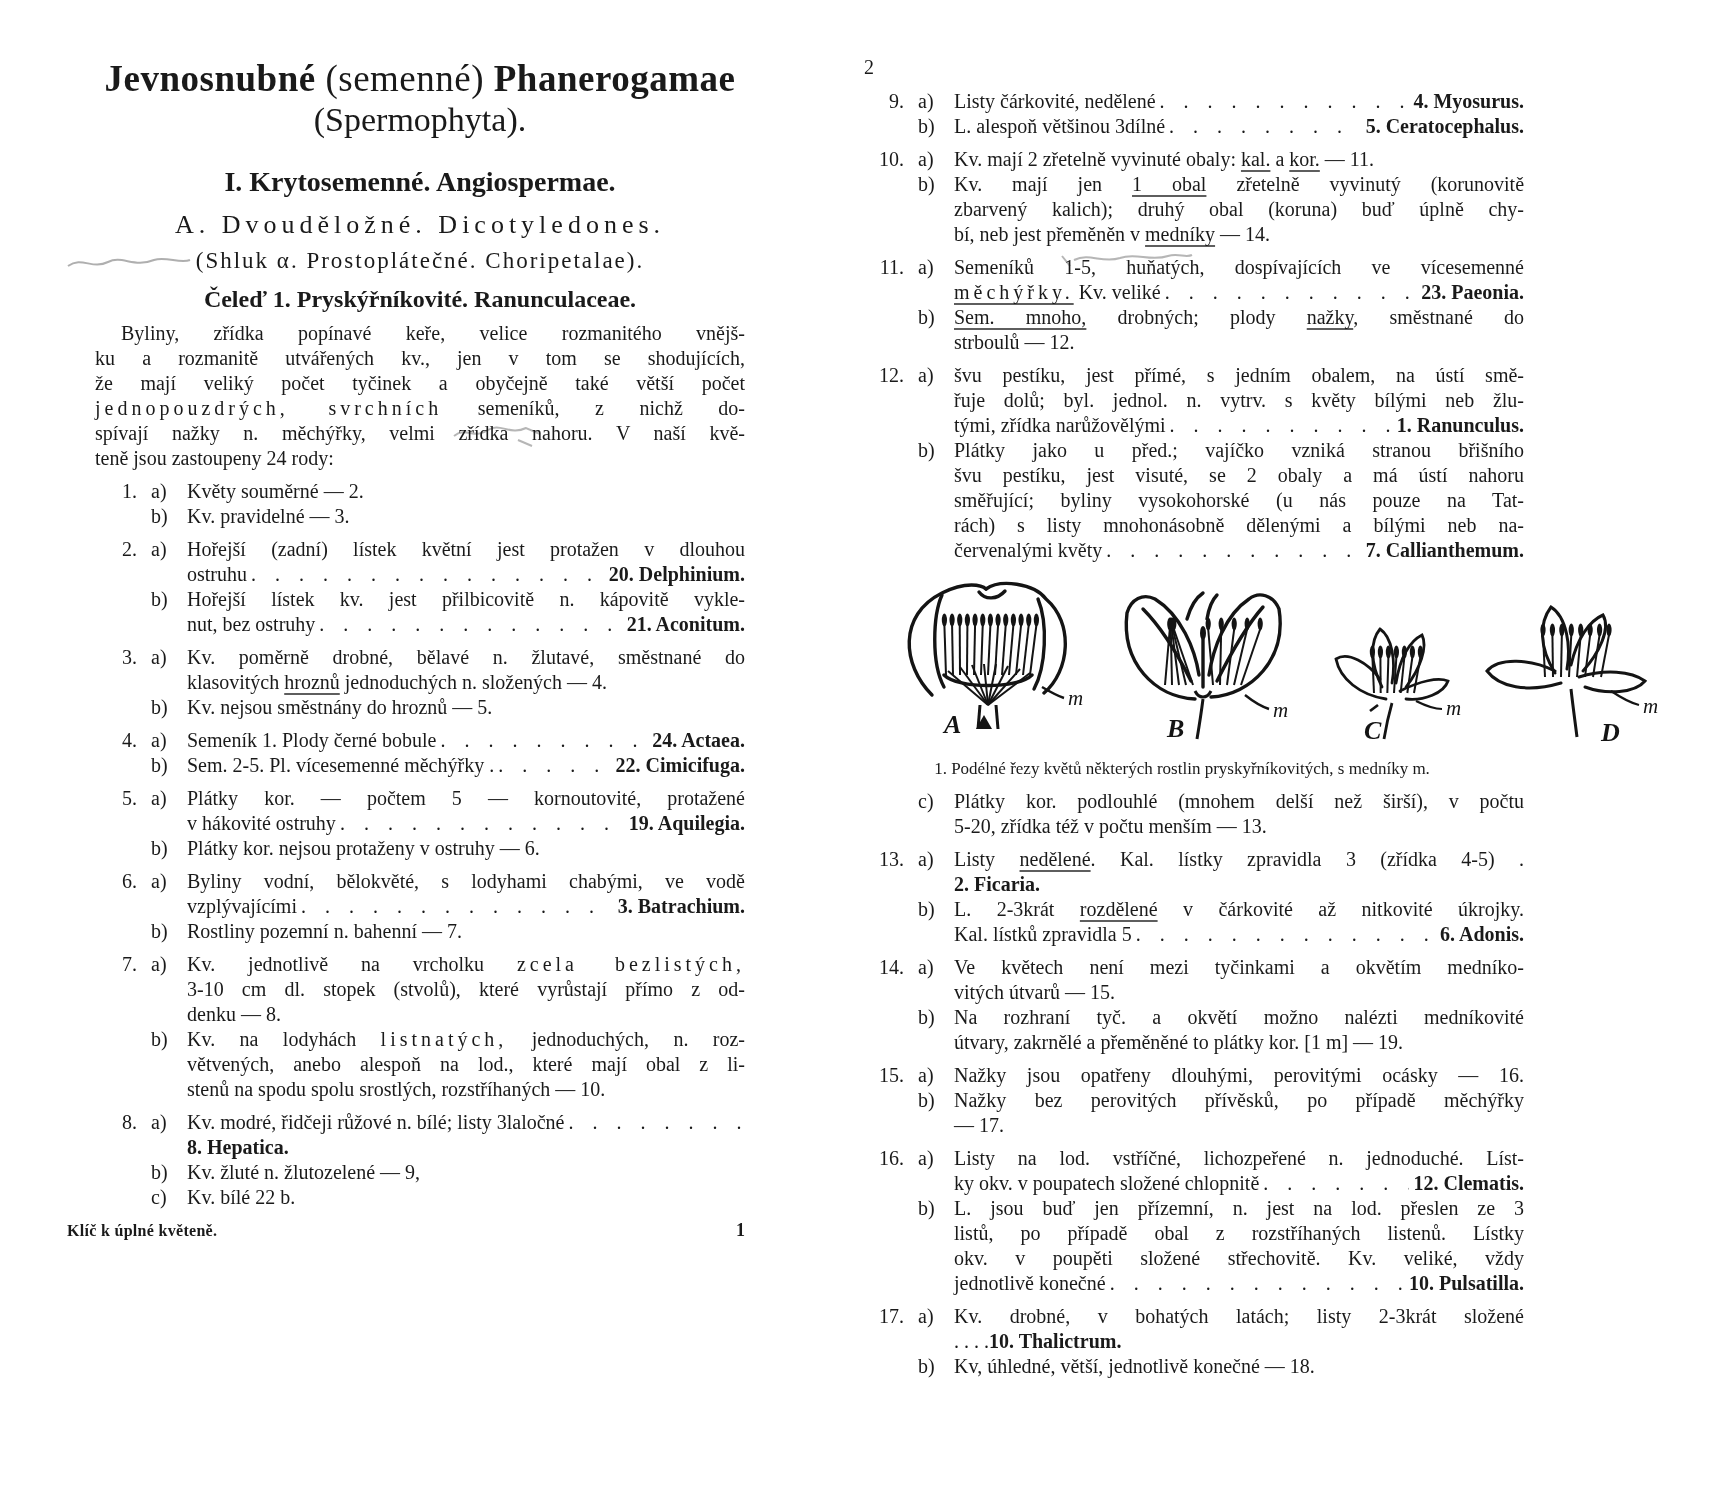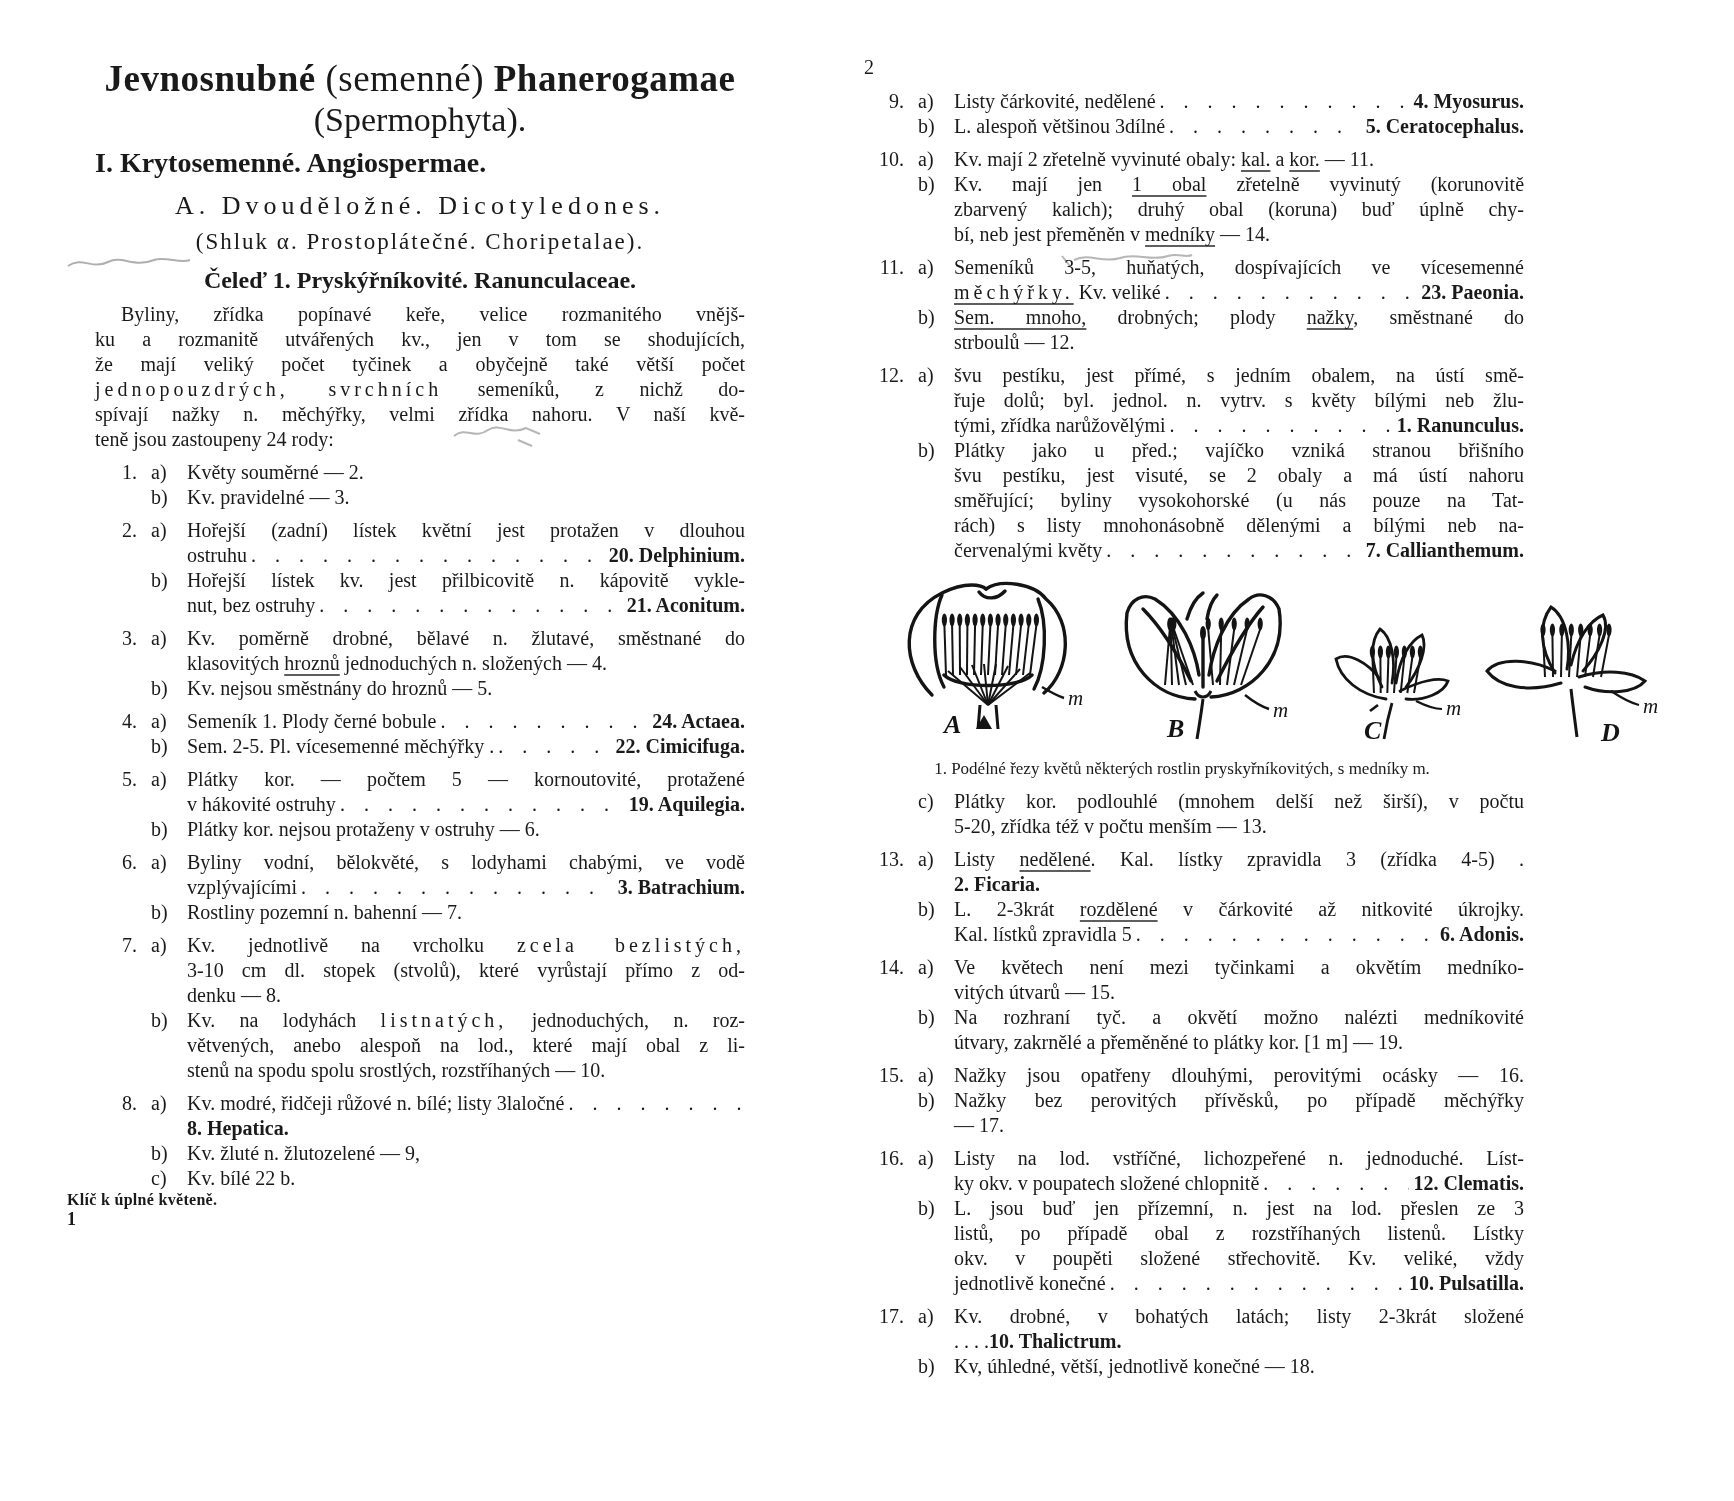--- a/index.html
+++ b/index.html
@@ -9,21 +9,21 @@
     font-family:"Liberation Serif","DejaVu Serif",serif;
   }
   .page{position:absolute;}
   .page-left{left:95px;top:58px;width:650px;}
   .page-right{left:862px;top:56px;width:662px;}
 
   .title1{font-size:37px;text-align:center;letter-spacing:.5px;line-height:1.12;}
   .title1 .tb{font-weight:700;}
   .title1 .tm{font-weight:500;}
   .title2{font-size:34px;font-weight:500;text-align:center;margin-top:2px;}
-  .h1{font-size:28px;font-weight:700;text-align:left;margin-top:8px;}
+  .h1{font-size:28px;font-weight:700;text-align:center;margin-top:27px;}
   .h2{font-size:26px;font-weight:500;text-align:center;letter-spacing:5px;margin-top:12px;}
   .h3{font-size:23px;text-align:center;letter-spacing:2px;margin-top:8px;}
   .h4{font-size:24px;font-weight:700;text-align:center;margin-top:12px;}
 
   .intro{margin-top:8px;font-size:20px;line-height:25px;}
   .key{font-size:20px;line-height:25px;margin-top:4px;}
 
   .entry{display:flex;}
   .entry.gap{margin-top:8px;}
   .e-num{flex:0 0 42px;text-align:right;padding-right:4px;}
@@ -33,21 +33,21 @@
   .line{display:flex;align-items:baseline;}
   .line.right{justify-content:flex-start;}
   .ltext{white-space:nowrap;}
   .jline{display:block;text-align:justify;text-align-last:justify;}
   .ind{text-indent:26px;}
   .dots{flex:1 1 auto;min-width:14px;overflow:hidden;white-space:nowrap;letter-spacing:7px;margin:0 4px;}
   .res{font-weight:700;white-space:nowrap;}
   .sp{letter-spacing:4px;}
   .u{text-decoration:underline;text-decoration-thickness:2px;text-underline-offset:4px;text-decoration-color:rgba(40,40,40,.75);}
 
-  .footer{display:flex;justify-content:space-between;align-items:baseline;margin-left:-28px;flex-direction:column;}
+  .footer{display:flex;justify-content:space-between;align-items:baseline;margin-top:10px;margin-left:-28px;}
   .footer-left{font-size:16px;font-weight:700;letter-spacing:.3px;}
   .footer-num{font-size:18px;font-weight:700;}
 
   .pagenum2{font-size:20px;margin-left:2px;}
   .page-right .key{margin-top:10px;}
 
   .figure{margin-top:14px;}
   .figure-row{display:flex;align-items:flex-end;gap:10px;margin-left:24px;width:850px;}
   .fig{position:relative;flex:0 0 auto;}
   .fig svg{display:block;}
@@ -325,21 +325,21 @@
           <div class="jline"><span>zbarvený kalich); druhý obal (koruna) buď úplně chy-</span></div>
           <div class="line">
             <span class="ltext"><span>bí, neb jest přeměněn v </span><span class="u">medníky</span><span> — 14.</span></span>
           </div>
         </div>
       </div>
       <div class="entry gap">
         <span class="e-num">11.</span>
         <span class="e-letter">a)</span>
         <div class="e-body">
-          <div class="jline"><span>Semeníků 3-5, huňatých, dospívajících ve vícesemenné</span></div>
+          <div class="jline"><span>Semeníků 1-5, huňatých, dospívajících ve vícesemenné</span></div>
           <div class="line">
             <span class="ltext"><span class="sp u">měchýřky.</span><span> Kv. veliké</span></span>
             <span class="dots">. . . . . . . . . . . . . . . . . . . . . . . . . . . . . . . . . . . . . . . . . . . . . . . . . . . . . . . . . . . . </span>
             <span class="res">23. Paeonia.</span>
           </div>
         </div>
       </div>
       <div class="entry">
         <span class="e-num"></span>
         <span class="e-letter">b)</span>

